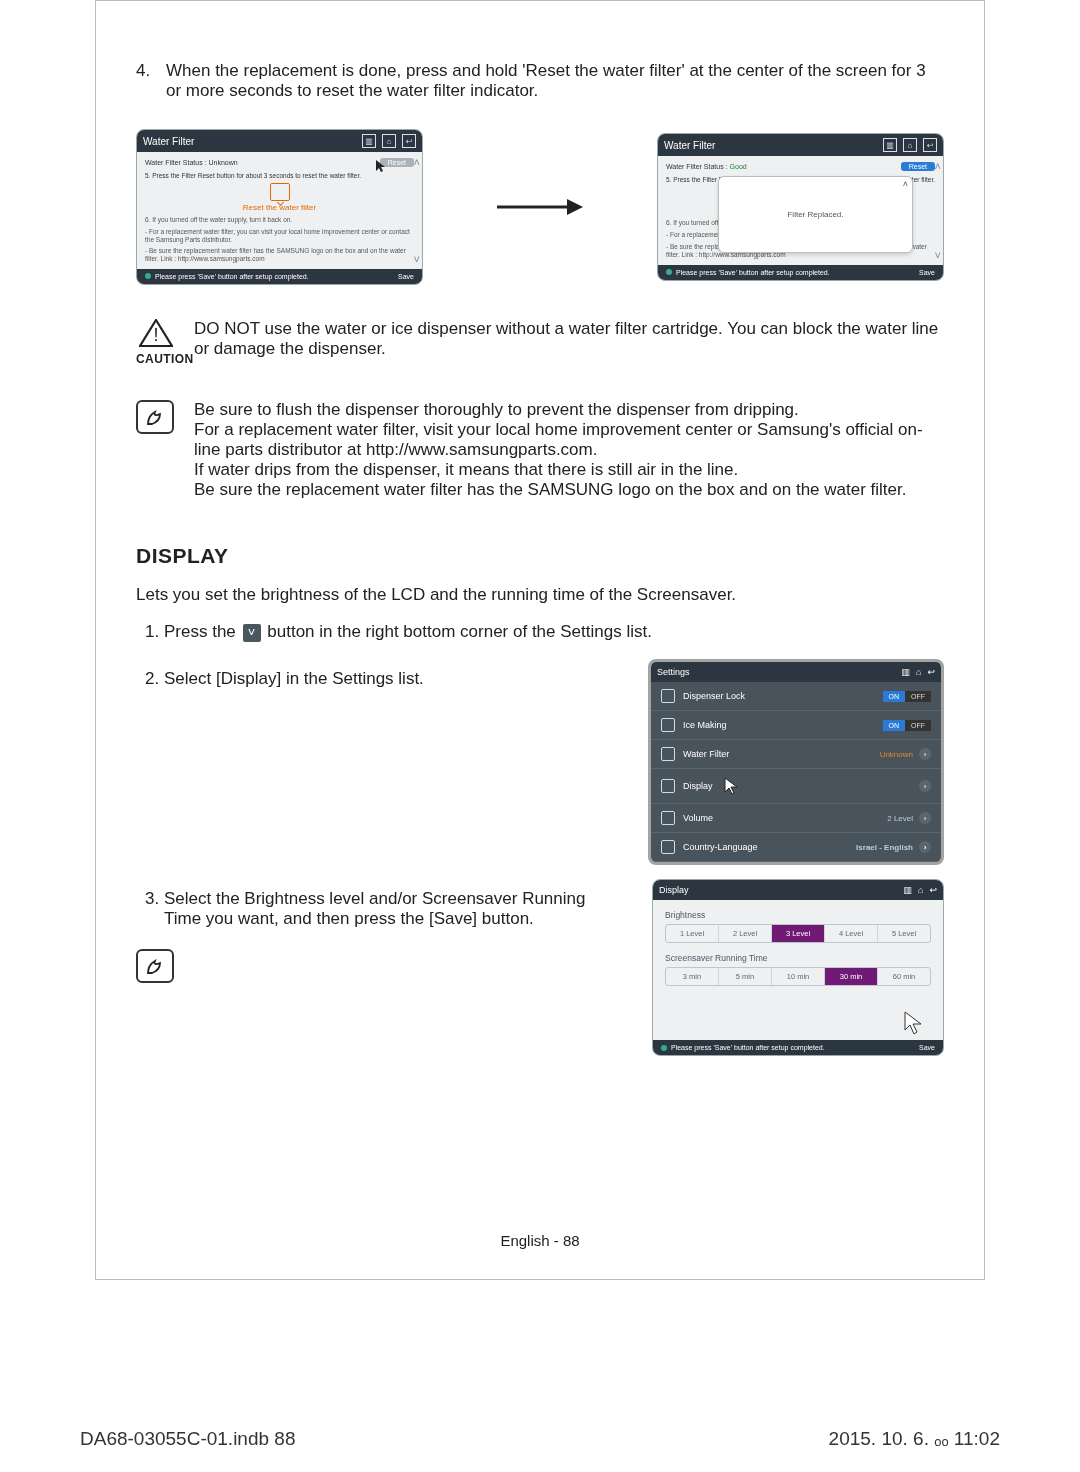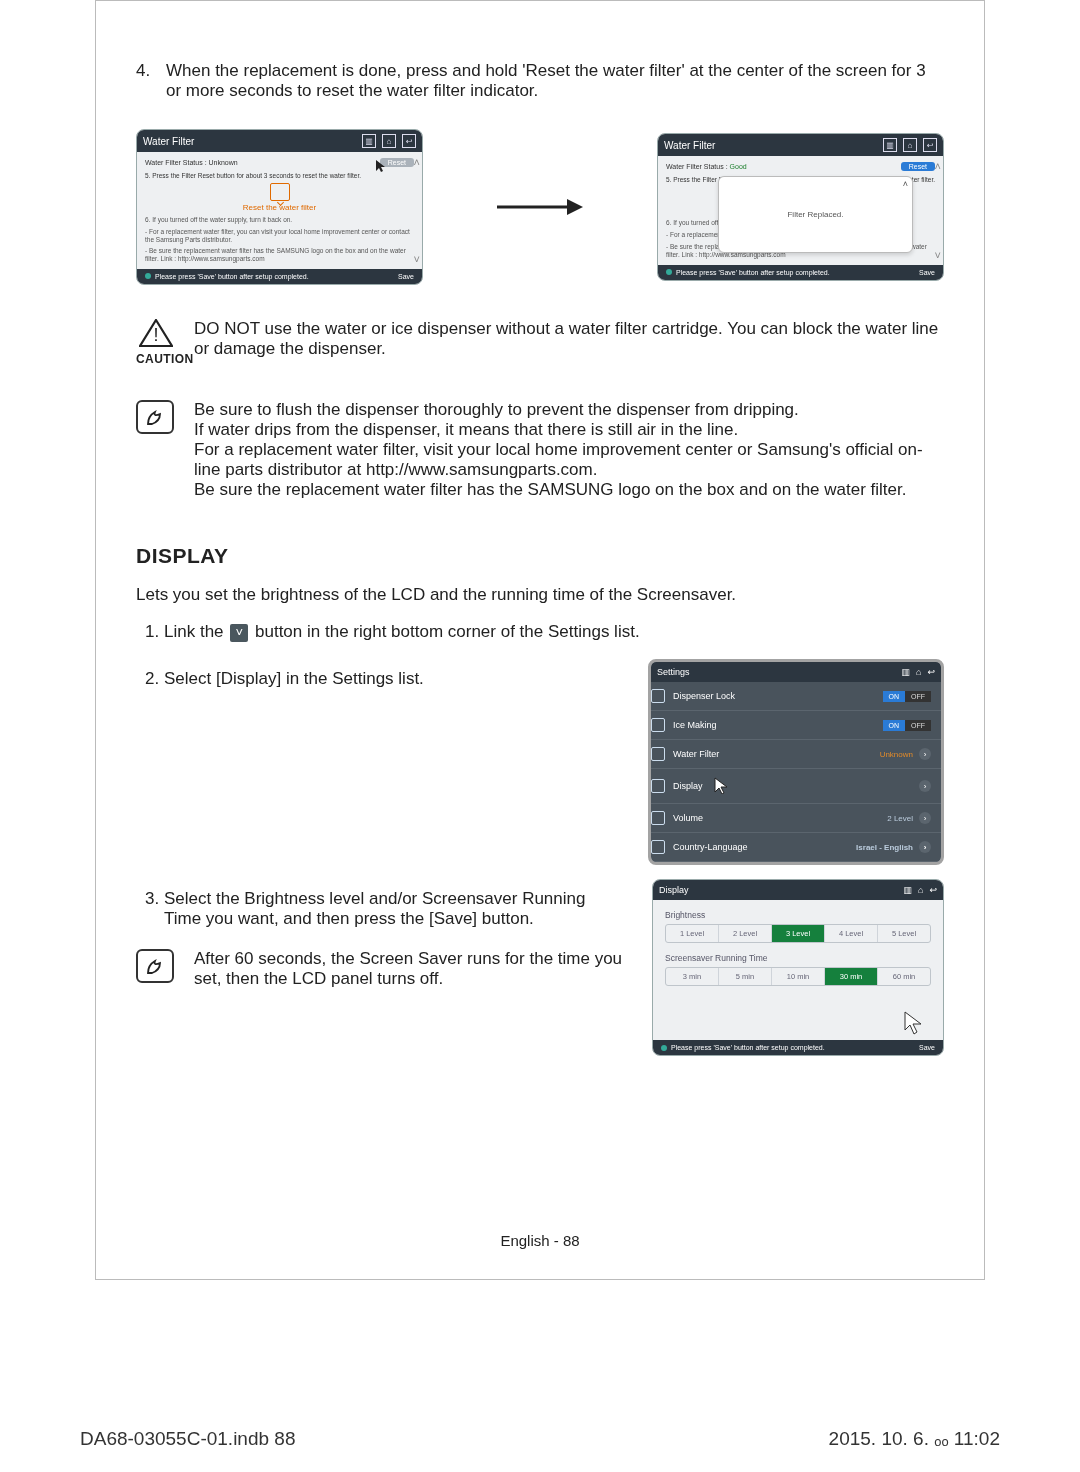--- a/index.html
+++ b/index.html
@@ -72,38 +72,38 @@
   .flex-row { display:flex; gap:28px; margin-top:14px; }
   .flex-row .textcol { flex:1; font-size:17px; }
   .flex-row .note2 { display:flex; gap:18px; margin-top:20px; }
   .flex-row .note2 .sym { width:40px; flex:0 0 40px; }
 
   
   .mini { width:290px; border:3px solid #a3a3a3; border-radius:8px; overflow:hidden; font-size:9px; color:#fff; }
   .mini .mtitle { background:#2c3640; display:flex;justify-content:space-between;padding:5px 6px; }
   .mini .mtitle .icons{display:flex;gap:6px;}
   .mini .list { background:#49535c; }
-  .mini .row { display:flex;align-items:center;justify-content:space-between;padding:7px 10px 7px 0;border-bottom:1px solid #5b656e; }
+  .mini .row { display:flex;align-items:center;justify-content:space-between;padding:7px 10px 7px 10px;border-bottom:1px solid #5b656e; }
   .mini .row .lbl{display:flex;align-items:center;gap:8px;font-size:9px;}
   .mini .row .ric{width:12px;height:12px;border:1px solid #cde;border-radius:2px;}
   .toggle { display:flex; }
   .toggle span{font-size:7px;padding:2px 6px;background:#333;color:#ddd;}
   .toggle .on{background:#2a7bd6;color:#fff;}
   .val { font-size:8px;color:#bcd; }
   .val.unk{color:#e08a2a;}
   .go { width:12px;height:12px;border-radius:50%;background:#5b656e;margin-left:6px;display:inline-flex;align-items:center;justify-content:center;font-size:8px;}
 
   
   .mini2 { width:290px; border:1px solid #9aa; border-radius:8px; overflow:hidden; font-size:8px; color:#333; }
   .mini2 .mtitle { background:#2c3640; color:#fff; display:flex;justify-content:space-between;padding:5px 6px;font-size:9px; }
   .mini2 .mbody { background:#eef0f2; padding:10px 12px; min-height:120px; position:relative;}
   .mini2 .seg { display:flex; border:1px solid #bfc5cb; border-radius:3px; overflow:hidden; margin:4px 0 10px 0;}
   .mini2 .seg span { flex:1; text-align:center; padding:4px 0; font-size:7.5px; border-right:1px solid #cfd4da; color:#667;}
   .mini2 .seg span:last-child{border-right:none;}
-  .mini2 .seg .sel{background:#15803d;color:#fff;}
+  .mini2 .seg .sel{background:#701a75;color:#fff;}
   .mini2 .grp { font-size:8.5px; color:#556; }
   .mini2 .cursor2{position:absolute;right:14px;bottom:4px;}
   .mini2 .footer { background:#2c3640; color:#fff; display:flex; justify-content:space-between; align-items:center; padding:4px 8px; font-size:7px; }
 
   .page-footer { text-align:center; font-size:15px; position:absolute; bottom:30px; left:0; right:0; }
 
   .print-footer { position:absolute; bottom:22px; left:80px; right:80px; display:flex; justify-content:space-between; font-size:19px; color:#333; }
 </style>
 </head>
 <body>
@@ -216,32 +216,32 @@
   <div class="callout">
     <div class="sym">
       <div class="note-sym">
           <svg viewBox="0 0 18 18">
             <path d="M2 16 Q2 8 9 4 Q7 9 14 6 Q14 13 6 16 Z" fill="none" stroke="#222" stroke-width="1.8"></path>
           </svg>
         </div>
     </div>
     <div>
       <div>Be sure to flush the dispenser thoroughly to prevent the dispenser from dripping.</div>
+      <div>For a replacement water filter, visit your local home improvement center or Samsung's official on-line parts distributor at http://www.samsungparts.com.</div>
       <div>If water drips from the dispenser, it means that there is still air in the line.</div>
-      <div>For a replacement water filter, visit your local home improvement center or Samsung's official on-line parts distributor at http://www.samsungparts.com.</div>
       <div>Be sure the replacement water filter has the SAMSUNG logo on the box and on the water filter.</div>
     </div>
   </div>
 
   <h2>DISPLAY</h2>
   <div class="intro">Lets you set the brightness of the LCD and the running time of the Screensaver.</div>
 
   <ol class="steps">
     <li>
-      <span>Link the</span>
+      <span>Press the</span>
       <span class="inline-chev">˅</span>
       <span>button in the right bottom corner of the Settings list.</span>
     </li>
   </ol>
 
   <div class="flex-row">
     <div class="textcol">
       <ol class="steps" start="2" style="margin-top:0;">
         <li>Select [Display] in the Settings list.</li>
       </ol>
@@ -333,21 +333,20 @@
         <li>Select the Brightness level and/or Screensaver Running Time you want, and then press the [Save] button.</li>
       </ol>
       <div class="note2">
         <div class="sym">
           <div class="note-sym">
               <svg viewBox="0 0 18 18">
                 <path d="M2 16 Q2 8 9 4 Q7 9 14 6 Q14 13 6 16 Z" fill="none" stroke="#222" stroke-width="1.8"></path>
               </svg>
             </div>
         </div>
-        <div>After 60 seconds, the Screen Saver runs for the time you set, then the LCD panel turns off.</div>
       </div>
     </div>
 
     <div class="mini2">
       <div class="mtitle">
         <span>Display</span>
         <div class="icons" style="display:flex;gap:6px;">
           <span class="ic">▥</span>
           <span class="ic">⌂</span>
           <span class="ic">↩</span>

